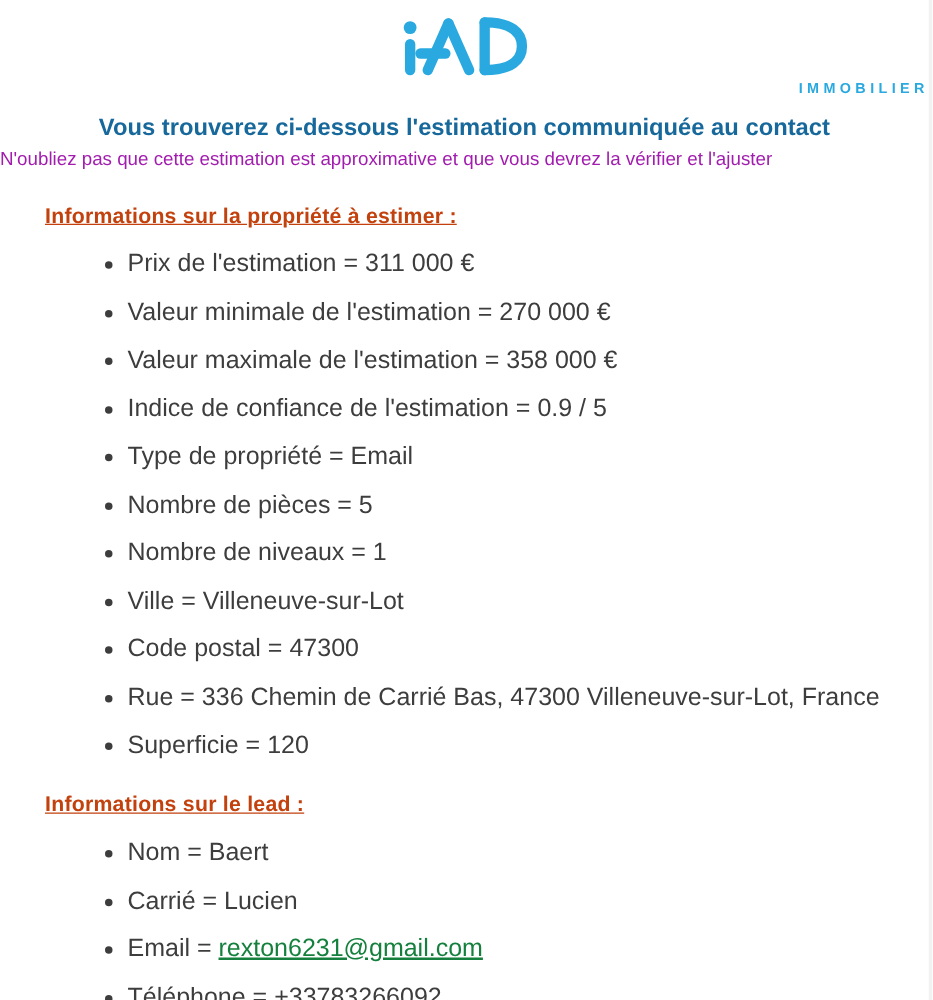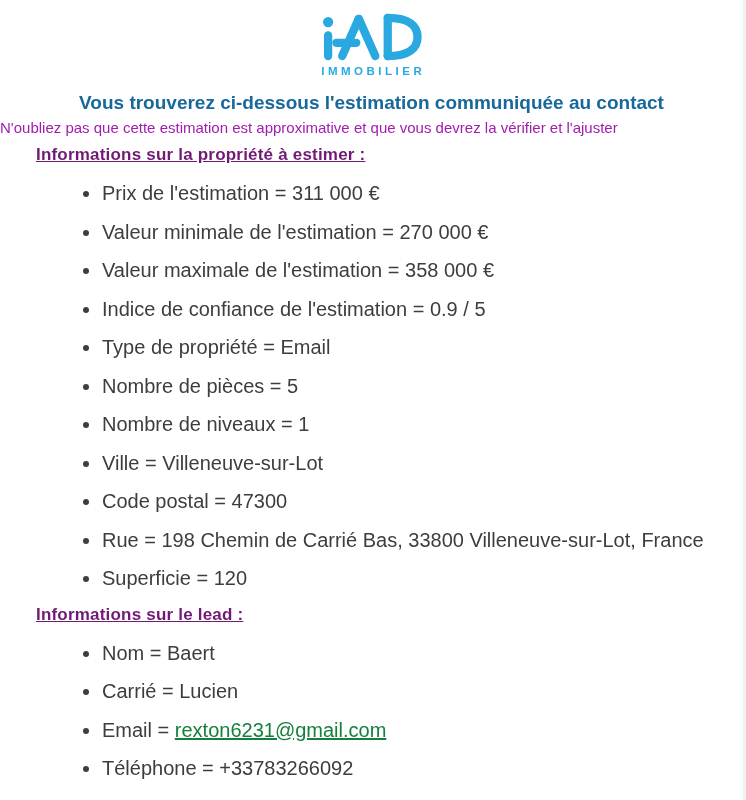--- a/index.html
+++ b/index.html
@@ -23,40 +23,41 @@
     fill: none;
   }
   .logo-mark .fill { fill: #29a9e0; }
   .logo-tagline {
     font-size: 11.5px;
     letter-spacing: 3.5px;
     font-weight: 700;
     color: #29a9e0;
     margin-top: 3px;
     text-indent: 3.5px; 
+    text-align: right;
   }
   .title {
     margin: 15px auto 0;
     font-size: 19px;
     font-weight: 700;
     color: #17689b;
     text-align: center;
   }
   .subtitle {
     margin-top: 5px;
     font-size: 15px;
     color: #a21caf;
     text-align: left;
     line-height: 1.2;
   }
   .section-heading {
-    margin: 8px 0 0 36px;
+    margin: 26px 0 0 36px;
     font-size: 17px;
     font-weight: 700;
-    color: #701a75;
+    color: #c2410c;
     text-decoration: underline;
     letter-spacing: 0.2px;
   }
   ul.bullet-list {
     margin: 16px 0 0 36px;
     padding-left: 52px;
     list-style: disc;
   }
   ul.bullet-list li {
     font-size: 20px;
@@ -97,21 +98,21 @@
     <ul class="bullet-list">
           <li><span>Prix de l'estimation = 311 000 €</span></li>
           <li><span>Valeur minimale de l'estimation = 270 000 €</span></li>
           <li><span>Valeur maximale de l'estimation = 358 000 €</span></li>
           <li><span>Indice de confiance de l'estimation = 0.9 / 5</span></li>
           <li><span>Type de propriété = Email</span></li>
           <li><span>Nombre de pièces = 5</span></li>
           <li><span>Nombre de niveaux = 1</span></li>
           <li><span>Ville = Villeneuve-sur-Lot</span></li>
           <li><span>Code postal = 47300</span></li>
-          <li><span>Rue = 198 Chemin de Carrié Bas, 33800 Villeneuve-sur-Lot, France</span></li>
+          <li><span>Rue = 336 Chemin de Carrié Bas, 47300 Villeneuve-sur-Lot, France</span></li>
           <li><span>Superficie = 120</span></li>
         </ul>
   </section>
 
   <section>
     <div class="section-heading">Informations sur le lead :</div>
     <ul class="bullet-list">
           <li><span>Nom = Baert</span></li>
           <li><span>Carrié = Lucien</span></li>
           <li><span>Email = </span><a class="email-link" href="#">rexton6231@gmail.com</a></li>

